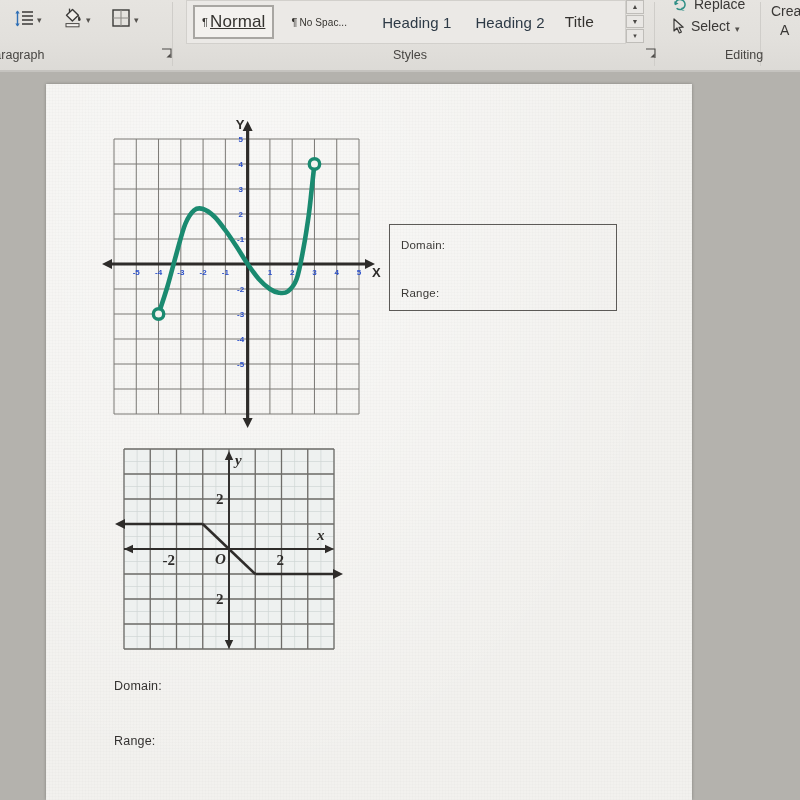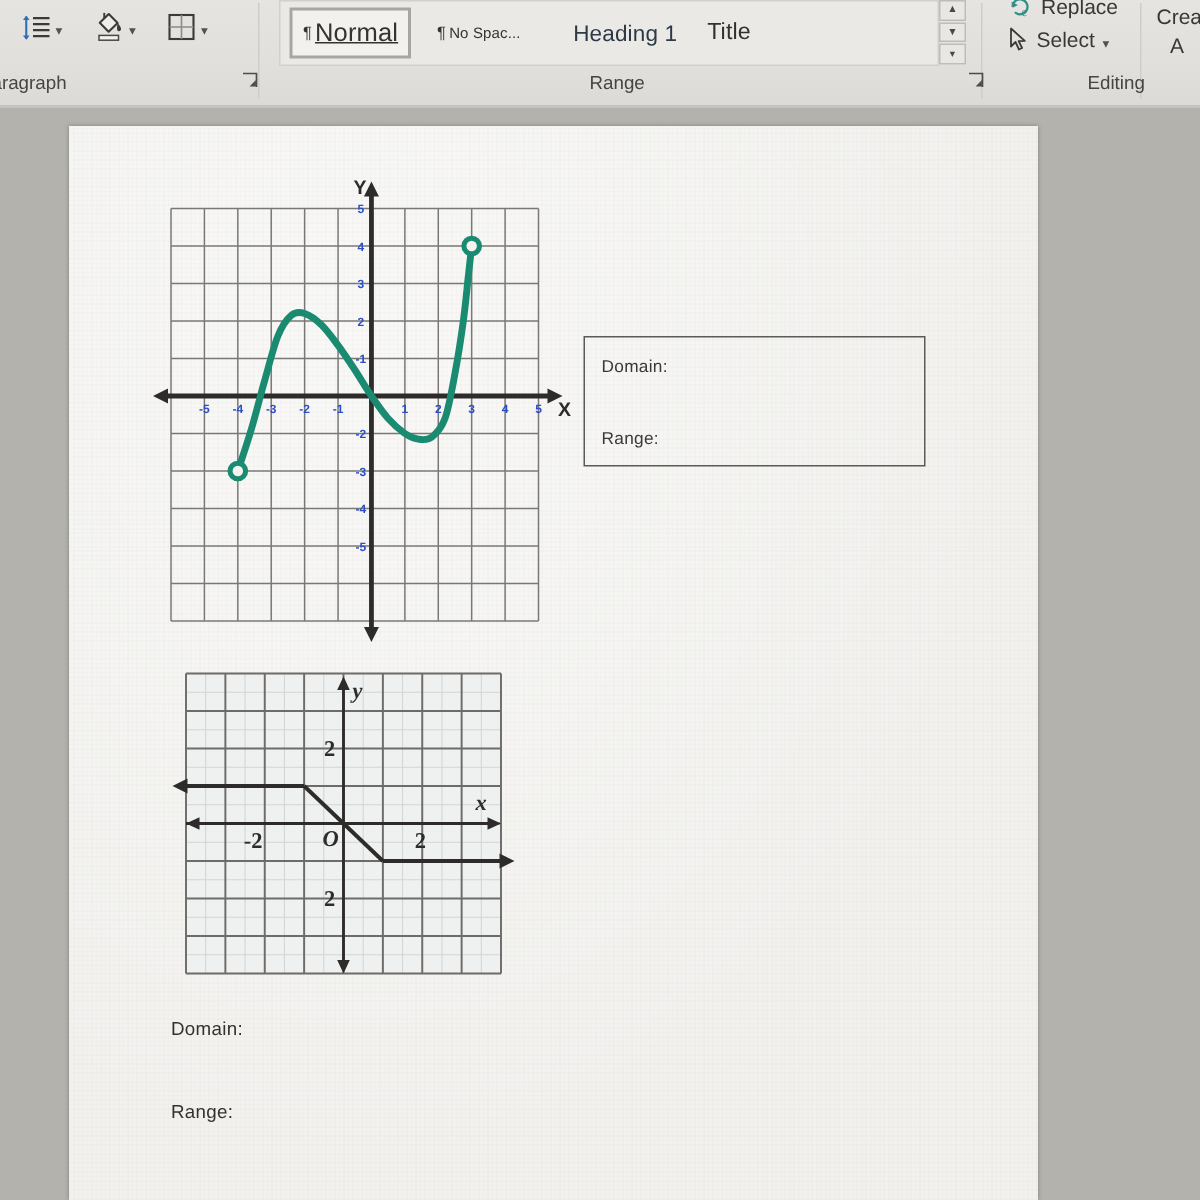--- a/index.html
+++ b/index.html
@@ -277,20 +277,23 @@
         <span class="pilcrow">¶</span>
         <span class="s-normal">Normal</span>
       </div>
       <div class="style-item" style="margin-left:10px;">
         <span class="pilcrow">¶</span>
         <span class="s-nospac">No Spac...</span>
       </div>
       <div class="style-item" style="margin-left:21px;">
         <span class="s-h1">Heading 1</span>
       </div>
+      <div class="style-item" style="margin-left:10px;">
+        <span class="s-h2">Heading 2</span>
+      </div>
       <div class="style-item" style="margin-left:6px;">
         <span class="s-title">Title</span>
       </div>
     </div>
 
     <div id="styles-scroll">
       <div class="scroll-btn">
         <span>▲</span>
       </div>
       <div class="scroll-btn">
@@ -335,21 +338,21 @@
 
   <div class="ribbon-row-bottom">
     <div class="group-label" style="left:-14px; top:4px;">Paragraph</div>
     <div class="dialog-launcher" style="left:161px; top:4px;">
       <svg width="11" height="11" viewBox="0 0 11 11">
         <path d="M1 1 H10 V10" fill="none" stroke="#4d4b48" stroke-width="1.1"></path>
         <path d="M9.6 9.6 L5.4 9.6 L9.6 5.4 Z" fill="#4d4b48"></path>
       </svg>
     </div>
 
-    <div class="group-label" style="left:393px; top:4px;">Range</div>
+    <div class="group-label" style="left:393px; top:4px;">Styles</div>
     <div class="dialog-launcher" style="left:645px; top:4px;">
       <svg width="11" height="11" viewBox="0 0 11 11">
         <path d="M1 1 H10 V10" fill="none" stroke="#4d4b48" stroke-width="1.1"></path>
         <path d="M9.6 9.6 L5.4 9.6 L9.6 5.4 Z" fill="#4d4b48"></path>
       </svg>
     </div>
 
     <div class="group-label" style="left:690px; top:4px;margin-left:35px;">Editing</div>
   </div>
 </div>

